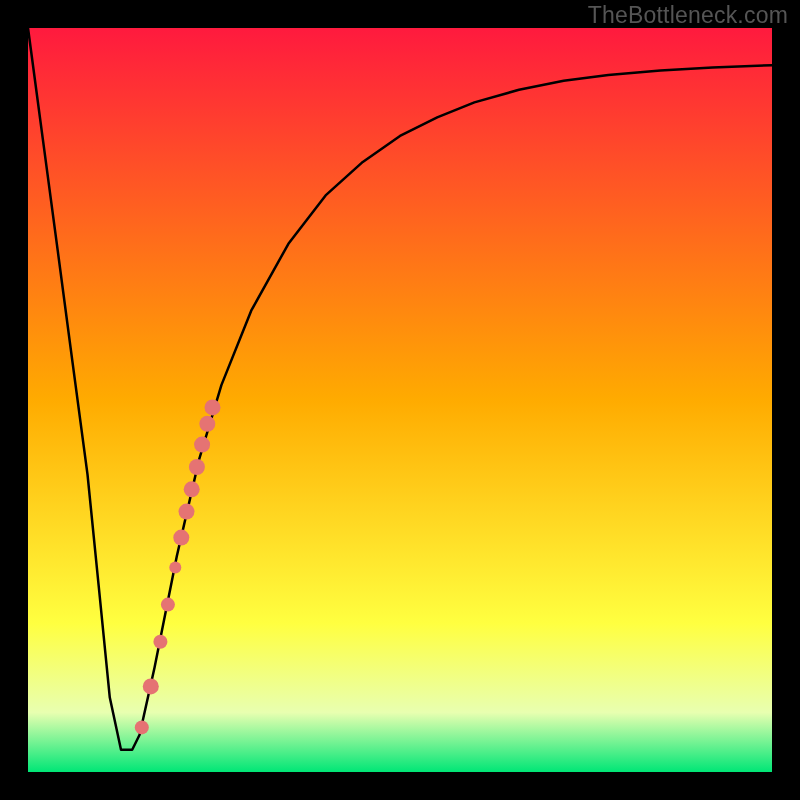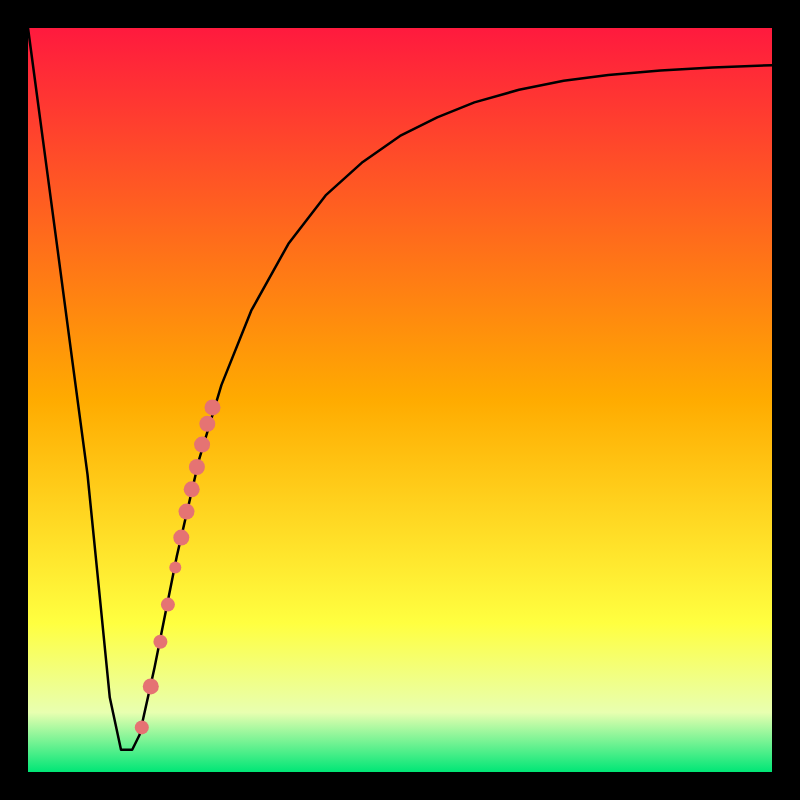--- a/index.html
+++ b/index.html
@@ -58,13 +58,14 @@
         <circle cx="175.3" cy="567.4" r="6" fill="#e57373"></circle>
         <circle cx="181.3" cy="537.6" r="8" fill="#e57373"></circle>
         <circle cx="186.5" cy="511.6" r="8" fill="#e57373"></circle>
         <circle cx="191.7" cy="489.3" r="8" fill="#e57373"></circle>
         <circle cx="196.9" cy="467.0" r="8" fill="#e57373"></circle>
         <circle cx="202.1" cy="444.6" r="8" fill="#e57373"></circle>
         <circle cx="207.3" cy="423.8" r="8" fill="#e57373"></circle>
         <circle cx="212.5" cy="407.4" r="8" fill="#e57373"></circle>
       </g>
   </svg>
+  <div class="watermark">TheBottleneck.com</div>
 </div>
 
 </body></html>

